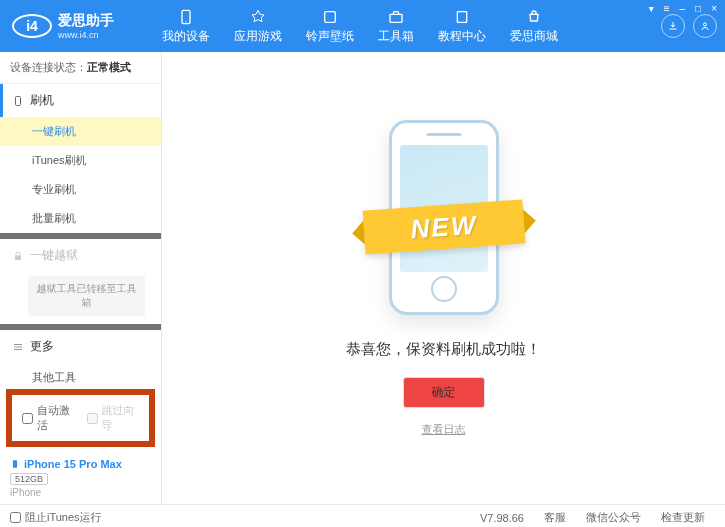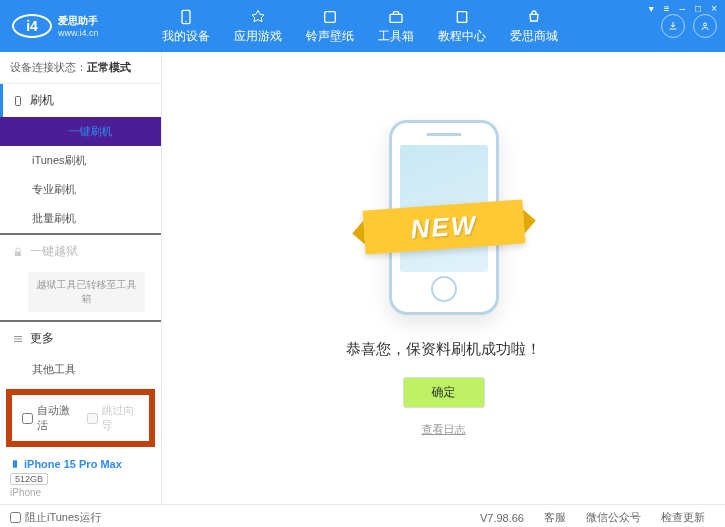--- a/index.html
+++ b/index.html
@@ -2,21 +2,21 @@
 <html><head>
   <meta charset="utf-8">
   <style>
     * { margin: 0; padding: 0; box-sizing: border-box; font-family: "Microsoft YaHei", Arial, sans-serif; }
     body { width: 725px; height: 527px; background: #fff; overflow: hidden; font-size: 12px; }
     
     .header { background: #2d8cf0; height: 52px; display: flex; align-items: center; color: #fff; position: relative; }
     .logo-area { display: flex; align-items: center; padding: 0 12px; width: 150px; }
     .logo-circle { width: 40px; height: 24px; border: 2px solid #fff; border-radius: 50%; display: flex; align-items: center; justify-content: center; font-weight: bold; font-size: 14px; margin-right: 6px; }
     .logo-text { display: flex; flex-direction: column; }
-    .app-name { font-size: 10px; font-weight: bold; }
+    .app-name { font-size: 14px; font-weight: bold; }
     .app-url { font-size: 9px; opacity: 0.85; }
     
     .nav-tabs { display: flex; height: 100%; flex: 1; }
     .nav-tab { display: flex; flex-direction: column; align-items: center; justify-content: center; padding: 0 12px; cursor: pointer; font-size: 12px; height: 100%; min-width: 58px; }
     .nav-tab.active { background: #1a7be0; }
     .nav-tab-icon { width: 18px; height: 18px; margin-bottom: 2px; display: flex; align-items: center; justify-content: center; }
     .nav-tab-icon svg { width: 16px; height: 16px; fill: #fff; }
     
     .header-right { display: flex; align-items: center; padding-right: 8px; gap: 8px; }
     .header-icon-btn { width: 24px; height: 24px; border: 1.5px solid rgba(255,255,255,0.6); border-radius: 50%; display: flex; align-items: center; justify-content: center; cursor: pointer; }
@@ -24,26 +24,26 @@
     
     .window-controls { position: absolute; top: 3px; right: 6px; display: flex; gap: 6px; font-size: 10px; }
     .window-controls span { cursor: pointer; padding: 0 2px; }
     
     .body-area { display: flex; height: 452px; }
     .sidebar { width: 162px; border-right: 1px solid #e8e8e8; display: flex; flex-direction: column; }
     .device-status { padding: 8px 10px; font-size: 11px; color: #666; border-bottom: 1px solid #eee; }
     .device-status .status-val { color: #333; font-weight: bold; }
     
     .side-menu { flex: 1; overflow-y: auto; }
-    .side-section { border-bottom: 2px solid #737373; }
+    .side-section { border-bottom: 6px solid #737373; }
     .side-section-header { padding: 8px 12px; font-size: 12px; color: #333; display: flex; align-items: center; gap: 6px; cursor: pointer; }
     .side-section-header.active-bar { border-left: 3px solid #2d8cf0; padding-left: 9px; }
     .side-section-header svg { width: 12px; height: 12px; fill: #999; }
     .side-item { padding: 7px 12px 7px 32px; font-size: 11px; color: #555; cursor: pointer; }
-    .side-item.active { color: #2d8cf0; background: #4c1d95; text-align: center; }
+    .side-item.active { color: #2d8cf0; background: #fef9c3; }
     .jailbreak-note { background: #f5f5f5; margin: 4px 16px 8px 28px; padding: 6px 8px; font-size: 10px; color: #999; text-align: center; line-height: 1.4; }
     
     .checkbox-row { padding: 8px 10px; border: 6px solid #c2410c; margin: 4px 6px; display: flex; gap: 12px; }
     .checkbox-item { display: flex; align-items: center; gap: 4px; font-size: 11px; color: #666; cursor: pointer; }
     .checkbox-item.disabled { color: #ccc; }
     .checkbox-item input { width: 11px; height: 11px; }
     
     .device-info { padding: 6px 10px; font-size: 11px; }
     .device-name { color: #2d8cf0; font-weight: bold; display: flex; align-items: center; gap: 4px; }
     .device-name svg { width: 10px; height: 14px; fill: #2d8cf0; }
@@ -57,21 +57,21 @@
     .phone-body::before { content: ''; position: absolute; top: 10px; left: 50%; transform: translateX(-50%); width: 35px; height: 3px; background: #b8d5e8; border-radius: 2px; }
     .phone-body::after { content: ''; position: absolute; bottom: 10px; left: 50%; transform: translateX(-50%); width: 22px; height: 22px; border: 2px solid #b8d5e8; border-radius: 50%; }
     .phone-screen { position: absolute; top: 22px; left: 8px; right: 8px; bottom: 40px; background: linear-gradient(160deg, #c8e8f5, #e0f2fa); border-radius: 3px; }
     .new-ribbon { position: absolute; top: 85px; left: -15px; right: -15px; height: 44px; background: #ffc933; display: flex; align-items: center; justify-content: center; transform: rotate(-4deg); box-shadow: 0 3px 6px rgba(0,0,0,0.15); }
     .new-ribbon::before, .new-ribbon::after { content: ''; position: absolute; width: 0; height: 0; border: 12px solid transparent; }
     .new-ribbon::before { right: -12px; border-left-color: #e0a800; border-right: none; top: 10px; }
     .new-ribbon::after { left: -12px; border-right-color: #e0a800; border-left: none; top: 10px; }
     .new-text { color: #fff; font-weight: 900; font-size: 26px; font-style: italic; letter-spacing: 2px; text-shadow: 1px 1px 2px rgba(0,0,0,0.2); }
     
     .success-msg { font-size: 15px; color: #333; margin-bottom: 18px; }
-    .confirm-btn { padding: 6px 28px; border: 1px solid #ddd; background: #bef264; font-size: 12px; color: #333; cursor: pointer; border-radius: 3px; margin-bottom: 14px; }
+    .confirm-btn { padding: 6px 28px; border: 1px solid #ddd; background: #ef4444; font-size: 12px; color: #333; cursor: pointer; border-radius: 3px; margin-bottom: 14px; }
     .view-log { font-size: 11px; color: #999; cursor: pointer; text-decoration: underline; }
     
     .footer { height: 26px; border-top: 1px solid #e8e8e8; display: flex; align-items: center; padding: 0 10px; font-size: 11px; color: #666; }
     .footer-left { display: flex; align-items: center; gap: 4px; cursor: pointer; }
     .footer-left input { width: 11px; height: 11px; }
     .footer-spacer { flex: 1; }
     .footer-item { padding: 0 10px; cursor: pointer; }
     .footer-version { padding: 0 10px; }
   </style>
 </head>

